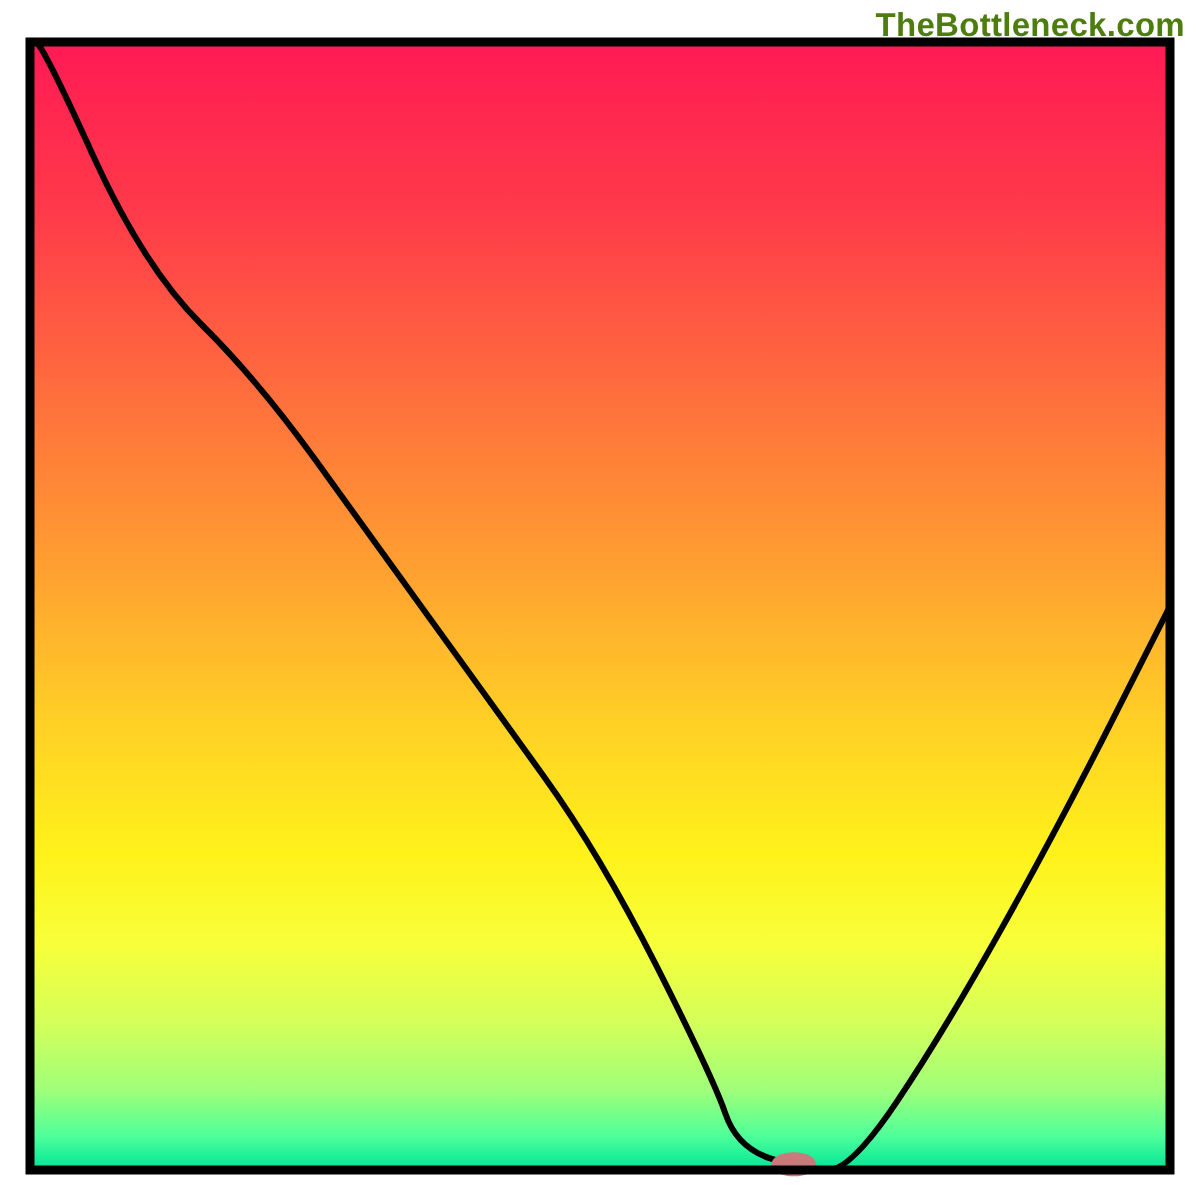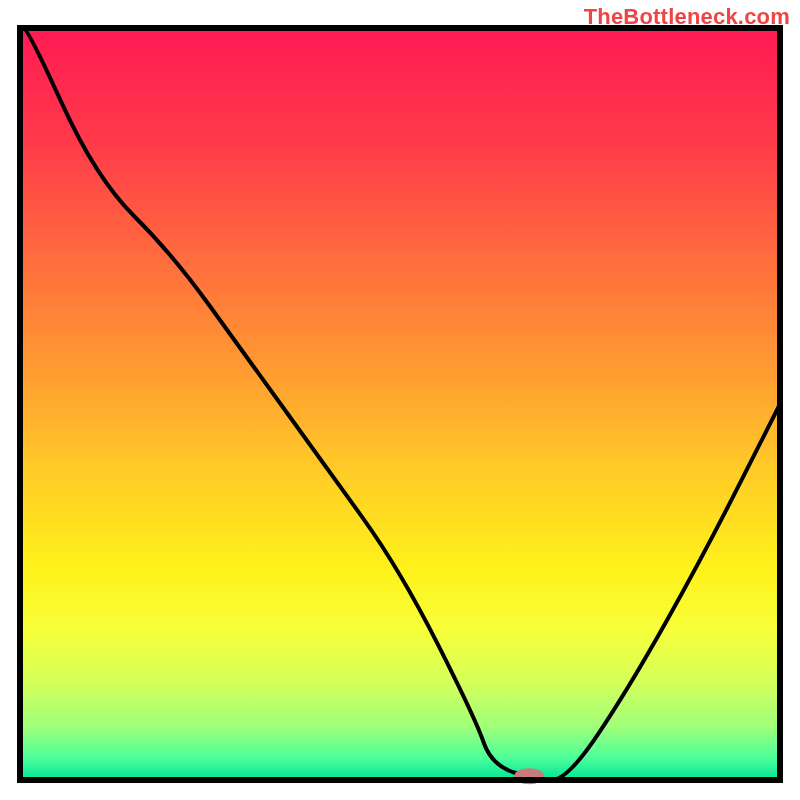--- a/index.html
+++ b/index.html
@@ -15,21 +15,21 @@
     position: relative;
     width: 800px;
     height: 800px;
   }
   .attribution {
     position: absolute;
     top: 4px;
     right: 10px;
     font-size: 22px;
     font-weight: 600;
-    color: #ef4444;
+    color: #4d7c0f;
     letter-spacing: 0.2px;
     z-index: 20;
   }
   svg {
     position: absolute;
     top: 0;
     left: 0;
   }
   .plot-frame {
     fill: none;

